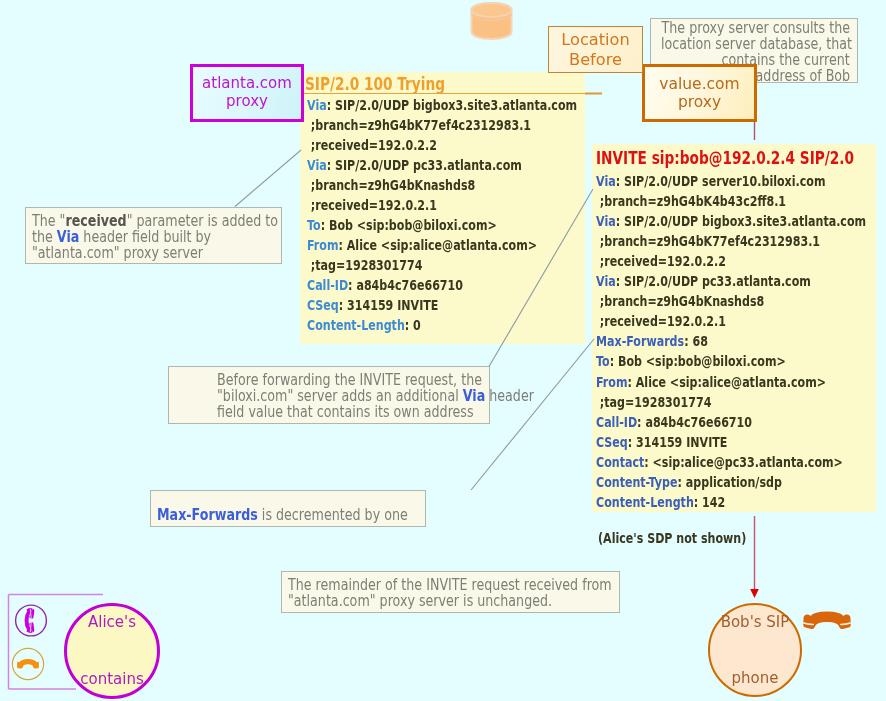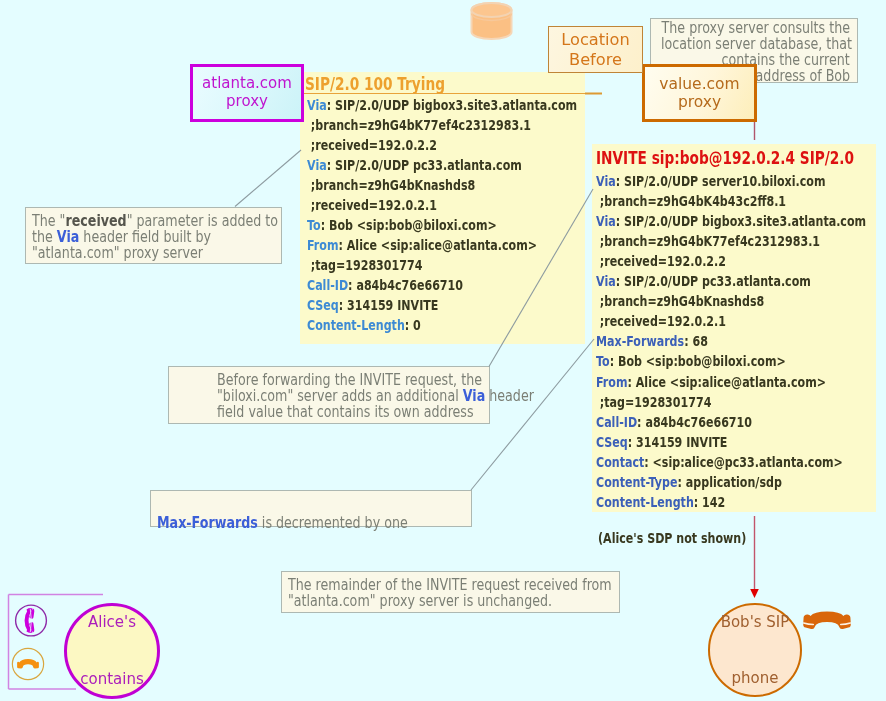--- a/index.html
+++ b/index.html
@@ -181,21 +181,21 @@
   <div class="note" style="left:25px;top:207px;width:257px;height:57px;">
       <div class="noteline"><span class="ls" style="margin-right: -40.9103px;"><span>The "</span><span style="font-weight: bold; color: rgb(85, 85, 77);">received</span><span>" parameter is added to</span></span></div>
       <div class="noteline"><span class="ls" style="margin-right: -29.7721px;"><span>the </span><span style="font-weight: bold; color: rgb(59, 95, 216);">Via</span><span> header field built by</span></span></div>
       <div class="noteline"><span class="ls" style="margin-right: -28.4401px;"><span>"atlanta.com" proxy server</span></span></div>
     </div>
   <div class="note" style="left:168px;top:366px;width:322px;height:58px;padding-left:48px;">
       <div class="noteline"><span class="ls" style="margin-right: -44.0491px;"><span>Before forwarding the INVITE request, the</span></span></div>
       <div class="noteline"><span class="ls" style="margin-right: -52.6806px;"><span>"biloxi.com" server adds an additional </span><span style="font-weight: bold; color: rgb(59, 95, 216);">Via</span><span> header</span></span></div>
       <div class="noteline"><span class="ls" style="margin-right: -42.6541px;"><span>field value that contains its own address</span></span></div>
     </div>
-  <div class="note" style="left:150px;top:490px;width:322px;height:37px;padding-top:24px;">
+  <div class="note" style="left:150px;top:490px;width:276px;height:37px;padding-top:16px;">
       <div class="noteline"><span class="ls" style="margin-right: -41.6853px;"><span style="font-weight: bold; color: rgb(59, 95, 216);">Max-Forwards</span><span> is decremented by one</span></span></div>
     </div>
   <div class="note" style="left:281px;top:571px;width:339px;height:42px;">
       <div class="noteline"><span class="ls" style="margin-right: -53.8068px;"><span>The remainder of the INVITE request received from</span></span></div>
       <div class="noteline"><span class="ls" style="margin-right: -43.8965px;"><span>"atlanta.com" proxy server is unchanged.</span></span></div>
     </div>
   <div class="note right" style="left:650px;top:18px;width:208px;height:65px;text-align:right;padding:1px 7px 0 7px;">
       <div class="noteline"><span class="ls" style="margin-left: -31.327px;"><span>The proxy server consults the</span></span></div>
       <div class="noteline"><span class="ls" style="margin-left: -31.758px;"><span>location server database, that</span></span></div>
       <div class="noteline"><span class="ls" style="margin-left: -21.3173px;"><span>contains the current</span></span></div>

